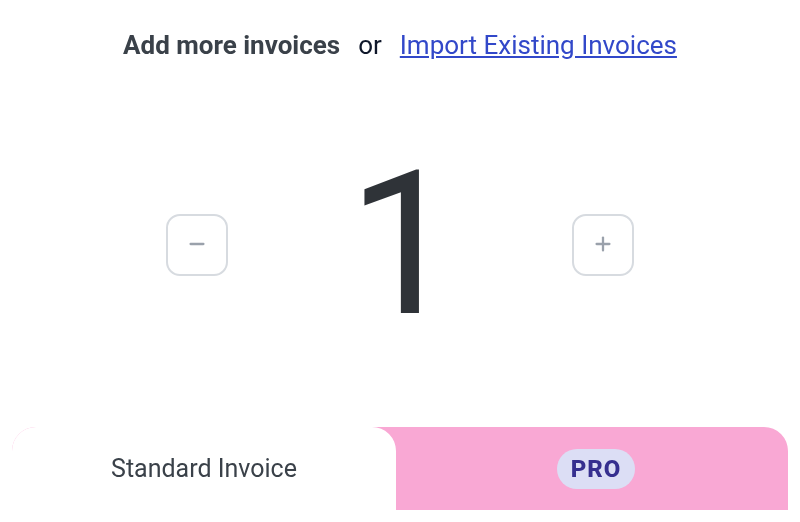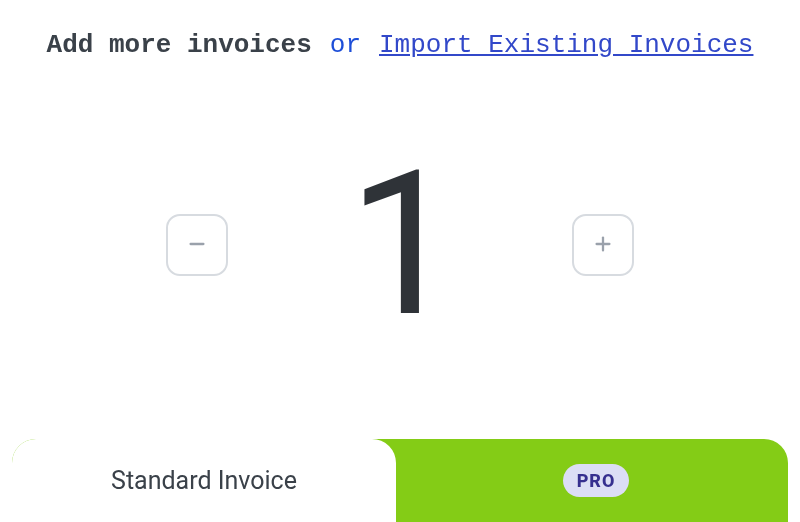--- a/index.html
+++ b/index.html
@@ -14,29 +14,28 @@
       height: 522px;
       overflow: hidden;
     }
     .header {
       display: flex;
       align-items: center;
       justify-content: center;
       gap: 18px;
       padding-top: 30px;
       font-size: 26px;
-      font-family: Liberation Mono, monospace;
     }
     .header-title {
       font-weight: 700;
       color: #3a4149;
     }
     .header-or {
       font-weight: 400;
-      color: #1d4ed8;
+      color: #0f172a;
     }
     .header-link {
       color: #3248c9;
       text-decoration: underline;
       font-weight: 400;
       cursor: pointer;
       text-align: right;
     }
     .stepper {
       display: flex;
@@ -63,25 +62,25 @@
       font-size: 200px;
       font-weight: 400;
       color: #2f3338;
       line-height: 1;
       min-width: 100px;
       text-align: center;
       letter-spacing: -8px;
     }
     .tabs {
       position: absolute;
-      bottom: 0;
+      bottom: 12px;
       left: 12px;
       right: 12px;
       display: flex;
-      background: #84cc16;
+      background: #f9a8d4;
       border-radius: 24px 24px 0 0;
       height: 83px;
       gap: 8px;
     }
     .tab {
       flex: 1;
       display: flex;
       align-items: center;
       justify-content: center;
       gap: 18px;
@@ -90,21 +89,21 @@
       cursor: pointer;
       border-radius: 24px 24px 0 0;
     }
     .tab.active {
       background: #ffffff;
     }
     .pro-badge {
       background: #dcdef5;
       color: #362f8f;
       font-weight: 800;
-      font-size: 18px;
+      font-size: 24px;
       letter-spacing: 1px;
       padding: 6px 14px;
       border-radius: 999px;
     }
   </style>
 </head>
 <body>
 
 <div class="header">
   <span class="header-title">Add more invoices</span>

